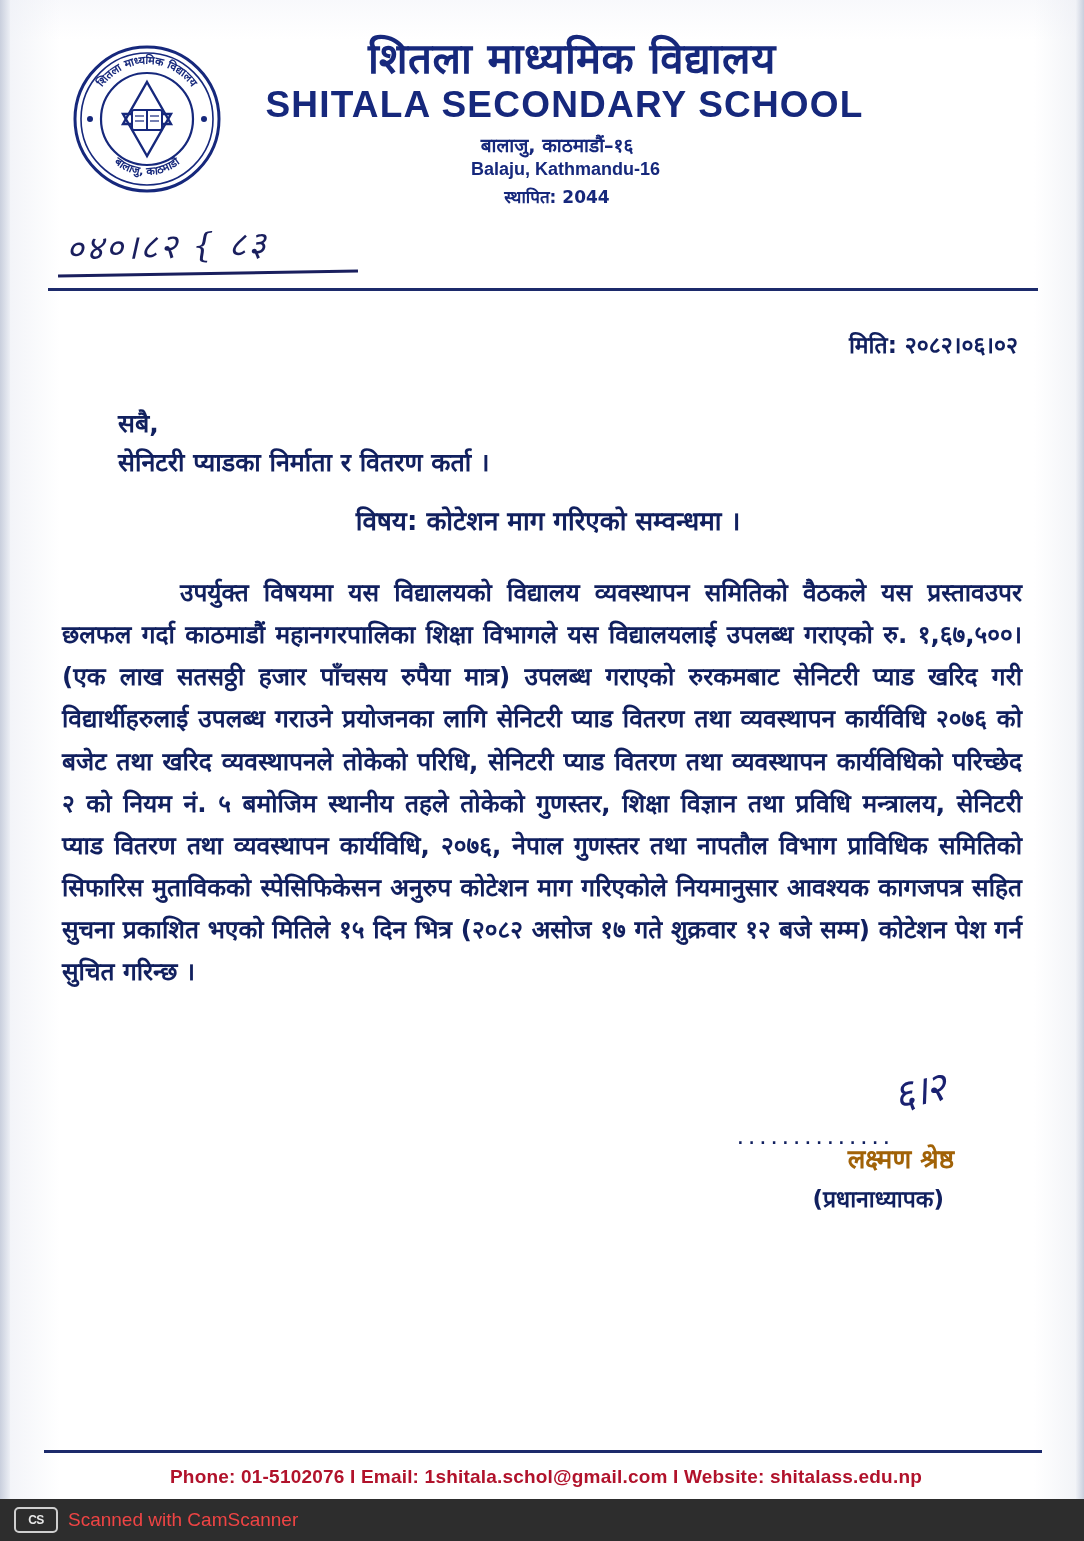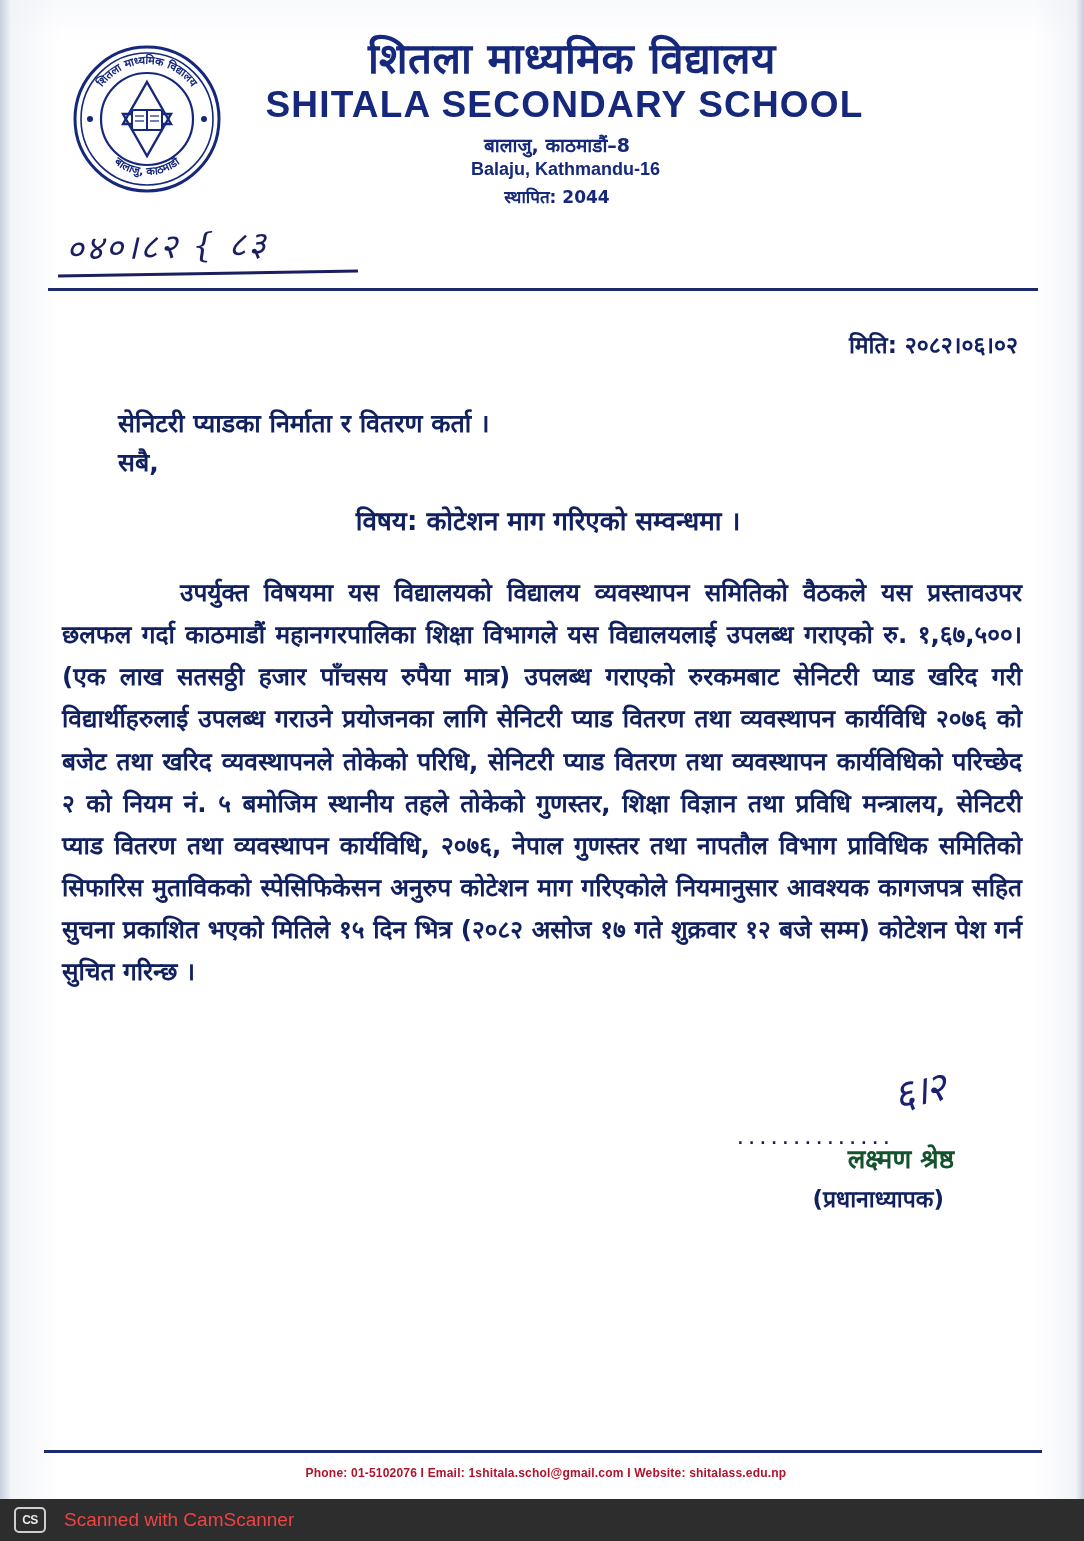--- a/index.html
+++ b/index.html
@@ -202,21 +202,21 @@
     letter-spacing: 4px;
     color: #11205f;
   }
   .sig-name {
     position: absolute;
     right: 130px;
     top: 1140px;
     font-family: "DejaVu Sans", sans-serif;
     font-size: 26px;
     font-weight: bold;
-    color: #14532d;
+    color: #a16207;
   }
   .sig-title {
     position: absolute;
     right: 140px;
     top: 1182px;
     font-family: "DejaVu Sans", sans-serif;
     font-size: 23px;
     font-weight: bold;
     color: #11205f;
   }
@@ -228,49 +228,49 @@
     right: 42px;
     top: 1450px;
     height: 3px;
     background: #1c2a6b;
   }
   .footer-text {
     position: absolute;
     left: 8px; right: 0;
     top: 1466px;
     text-align: center;
-    font-size: 12px;
+    font-size: 19px;
     font-weight: bold;
     color: #b1122b;
     letter-spacing: 0.2px;
   }
 
   
   .scanner-bar {
     position: absolute;
     left: 0; right: 0; bottom: 0;
     height: 42px;
     background: #2d2d2d;
     display: flex;
     align-items: center;
     padding-left: 14px;
   }
   .cs-badge {
-    width: 32px;
+    width: 44px;
     height: 26px;
     border: 2px solid #cfcfcf;
     border-radius: 5px;
     color: #e8e8e8;
     font-size: 12px;
     font-weight: bold;
     display: flex;
     align-items: center;
     justify-content: center;
     letter-spacing: -0.5px;
-    margin-right: 18px;
+    margin-right: 10px;
     flex: none;
   }
   .cs-text {
     color: #ef4444;
     font-size: 19px;
   }
 </style>
 </head>
 <body>
 
@@ -301,35 +301,35 @@
       </text>
       <text font-family="DejaVu Sans, sans-serif" font-size="11" font-weight="bold" fill="#16287c">
         <textPath href="#seal-bot" startOffset="50%" text-anchor="middle">बालाजु, काठमाडौ</textPath>
       </text>
     </svg>
   </div>
 
   <div class="letterhead">
     <div class="school-name-np">शितला माध्यमिक विद्यालय</div>
     <div class="school-name-en">SHITALA SECONDARY SCHOOL</div>
-    <div class="addr-np">बालाजु, काठमाडौं–8</div>
+    <div class="addr-np">बालाजु, काठमाडौं–१६</div>
     <div class="addr-en">Balaju, Kathmandu-16</div>
     <div class="estd-np">स्थापित: 2044</div>
   </div>
 
   <div class="ref-hand">०४०।८२ ‌‌‌{ ८३</div>
   <div class="ref-underline"></div>
 
   <div class="header-rule"></div>
 
   <div class="date-line">मिति: २०८२।०६।०२</div>
 
   <div class="salutation">
+    <div>सबै,</div>
     <div>सेनिटरी प्याडका निर्माता र वितरण कर्ता ।</div>
-    <div>सबै,</div>
   </div>
 
   <div class="subject">विषय: कोटेशन माग गरिएको सम्वन्धमा ।</div>
 
   <div class="body-text">उपर्युक्त विषयमा यस विद्यालयको विद्यालय व्यवस्थापन समितिको वैठकले यस प्रस्तावउपर छलफल गर्दा काठमाडौं महानगरपालिका शिक्षा विभागले यस विद्यालयलाई उपलब्ध गराएको रु. १,६७,५००। (एक लाख सतसठ्ठी हजार पाँचसय रुपैया मात्र) उपलब्ध गराएको रुरकमबाट सेनिटरी प्याड खरिद गरी विद्यार्थीहरुलाई उपलब्ध गराउने प्रयोजनका लागि सेनिटरी प्याड वितरण तथा व्यवस्थापन कार्यविधि २०७६ को बजेट तथा खरिद व्यवस्थापनले तोकेको परिधि, सेनिटरी प्याड वितरण तथा व्यवस्थापन कार्यविधिको परिच्छेद २ को नियम नं. ५ बमोजिम स्थानीय तहले तोकेको गुणस्तर, शिक्षा विज्ञान तथा प्रविधि मन्त्रालय, सेनिटरी प्याड वितरण तथा व्यवस्थापन कार्यविधि, २०७६, नेपाल गुणस्तर तथा नापतौल विभाग प्राविधिक समितिको सिफारिस मुताविकको स्पेसिफिकेसन अनुरुप कोटेशन माग गरिएकोले नियमानुसार आवश्यक कागजपत्र सहित सुचना प्रकाशित भएको मितिले १५ दिन भित्र (२०८२ असोज १७ गते शुक्रवार १२ बजे सम्म) कोटेशन पेश गर्न सुचित गरिन्छ ।</div>
 
   <div class="signature-hand">६।२</div>
   <div class="sig-dots">..............</div>
   <div class="sig-name">लक्ष्मण श्रेष्ठ</div>
   <div class="sig-title">(प्रधानाध्यापक)</div>

